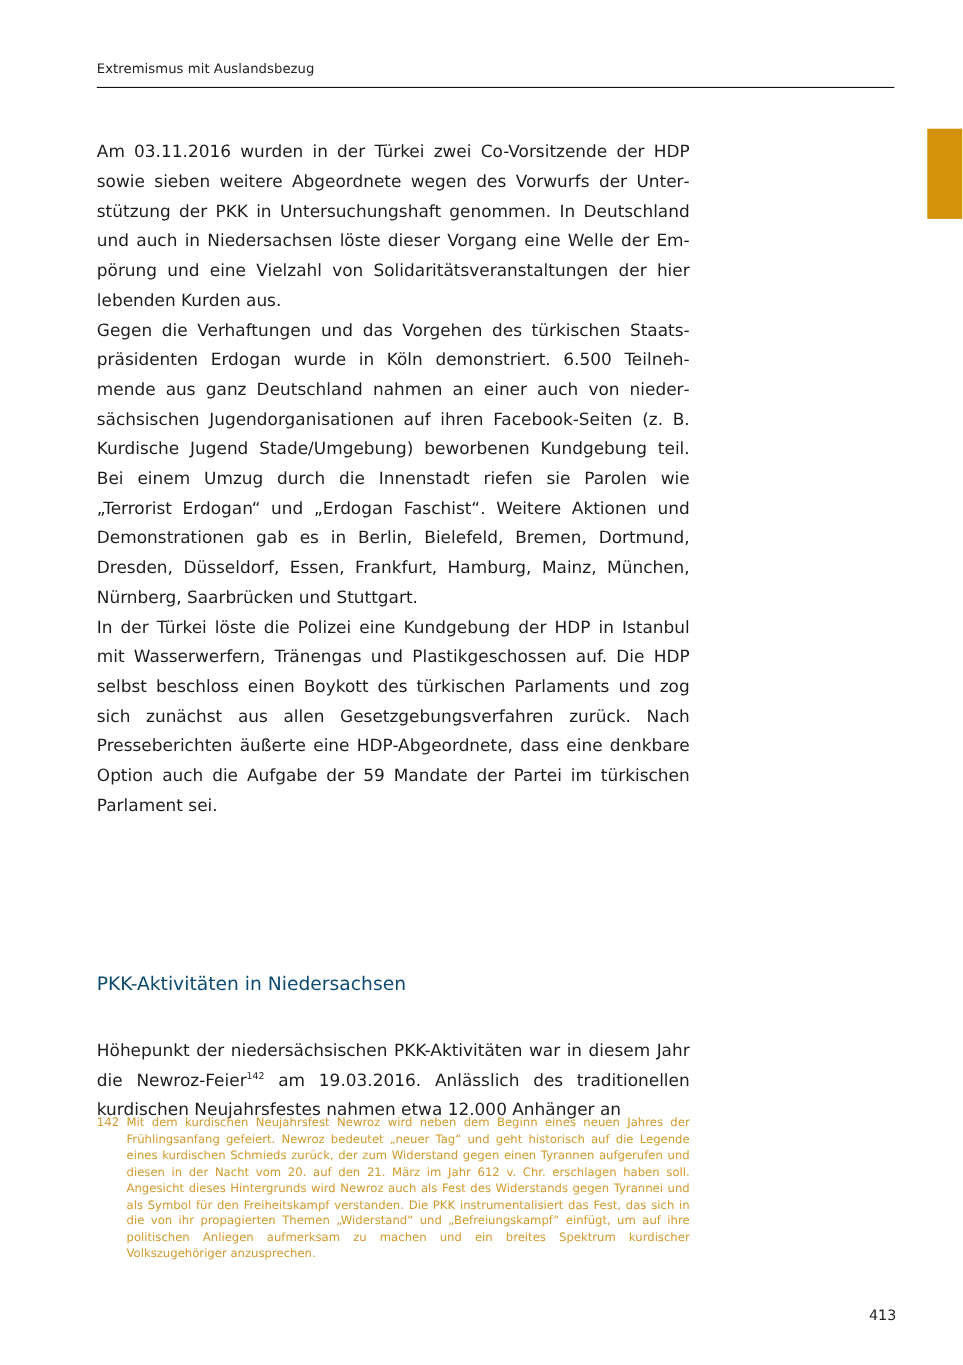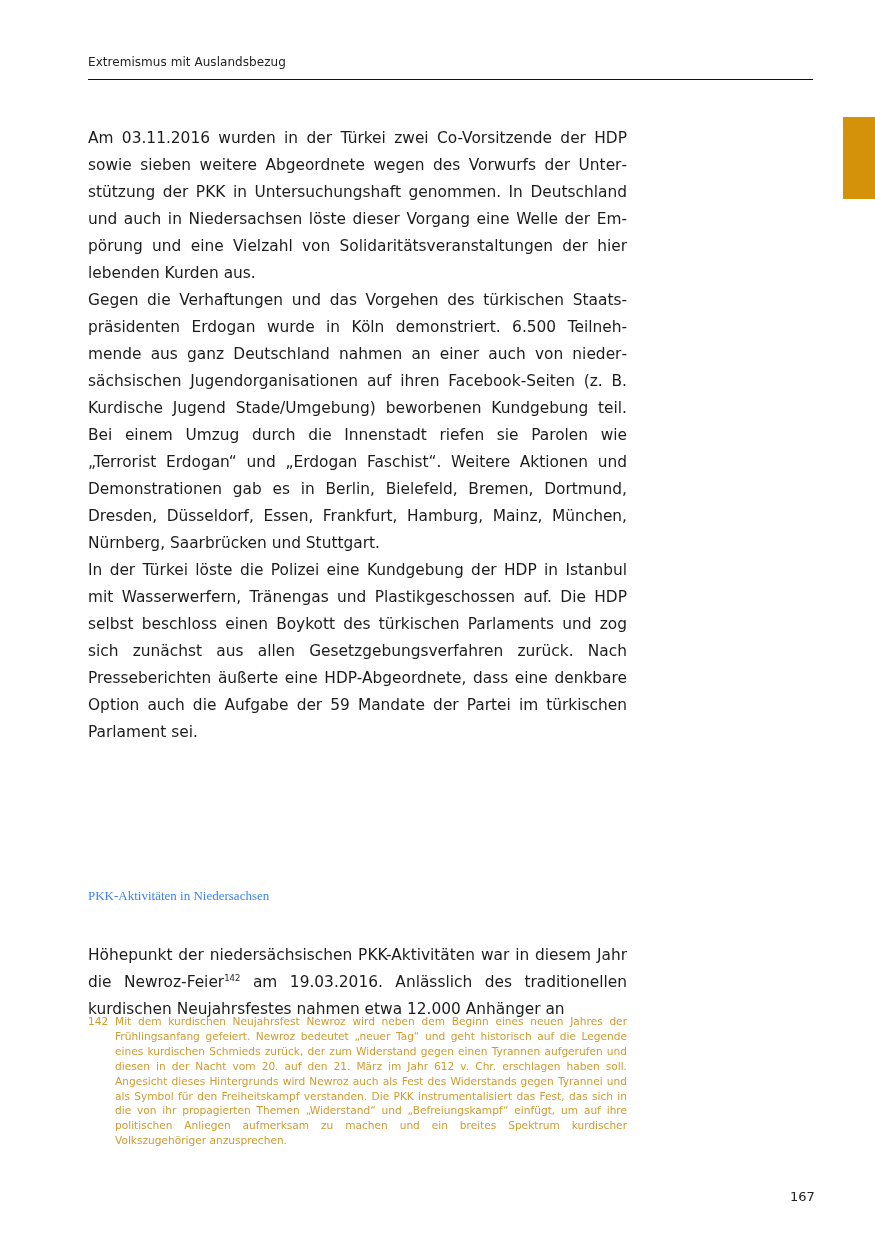--- a/index.html
+++ b/index.html
@@ -52,26 +52,25 @@
       color: #1c1c1c;
     }
     .body-text p {
       margin: 0;
     }
     .section-heading {
       position: absolute;
       left: 88px;
       top: 882px;
       width: 539px;
-      font-size: 13px;
+      font-size: 17px;
       line-height: 27px;
-      color: #3b82f6;
+      color: #0c4a6e;
       margin: 0;
       font-weight: normal;
-      font-family: Liberation Serif, serif;
     }
     .body-text-2 {
       position: absolute;
       left: 88px;
       top: 942px;
       width: 539px;
       font-size: 15.4px;
       line-height: 27px;
       text-align: justify;
       color: #1c1c1c;
@@ -125,13 +124,13 @@
 
 <div class="body-text-2">
   <p><span>Höhepunkt der niedersächsischen PKK-Aktivitäten war in diesem Jahr die Newroz-Feier</span><sup class="fnref">142</sup><span> am 19.03.2016. Anlässlich des traditionel­len kurdischen Neujahrsfestes nahmen etwa 12.000 Anhänger an</span></p>
 </div>
 
 <div class="footnote">
   <span class="footnote-num">142</span>
   <span class="footnote-text">Mit dem kurdischen Neujahrsfest Newroz wird neben dem Beginn eines neuen Jahres der Frühlingsanfang gefeiert. Newroz bedeutet „neuer Tag“ und geht historisch auf die Legende eines kurdischen Schmieds zurück, der zum Widerstand gegen einen Tyrannen aufgerufen und diesen in der Nacht vom 20. auf den 21. März im Jahr 612 v. Chr. erschla­gen haben soll. Angesicht dieses Hintergrunds wird Newroz auch als Fest des Widerstands gegen Tyrannei und als Symbol für den Freiheitskampf verstanden. Die PKK instrumentali­siert das Fest, das sich in die von ihr propagierten Themen „Widerstand“ und „Befreiungs­kampf“ einfügt, um auf ihre politischen Anliegen aufmerksam zu machen und ein breites Spektrum kurdischer Volkszugehöriger anzusprechen.</span>
 </div>
 
-<div class="page-number">167</div>
+<div class="page-number">413</div>
 
 </body></html>

